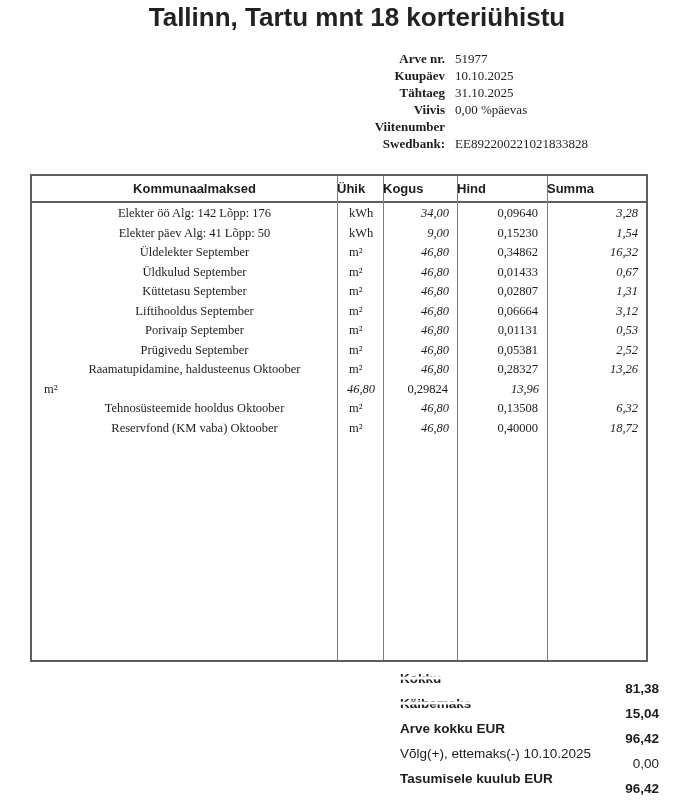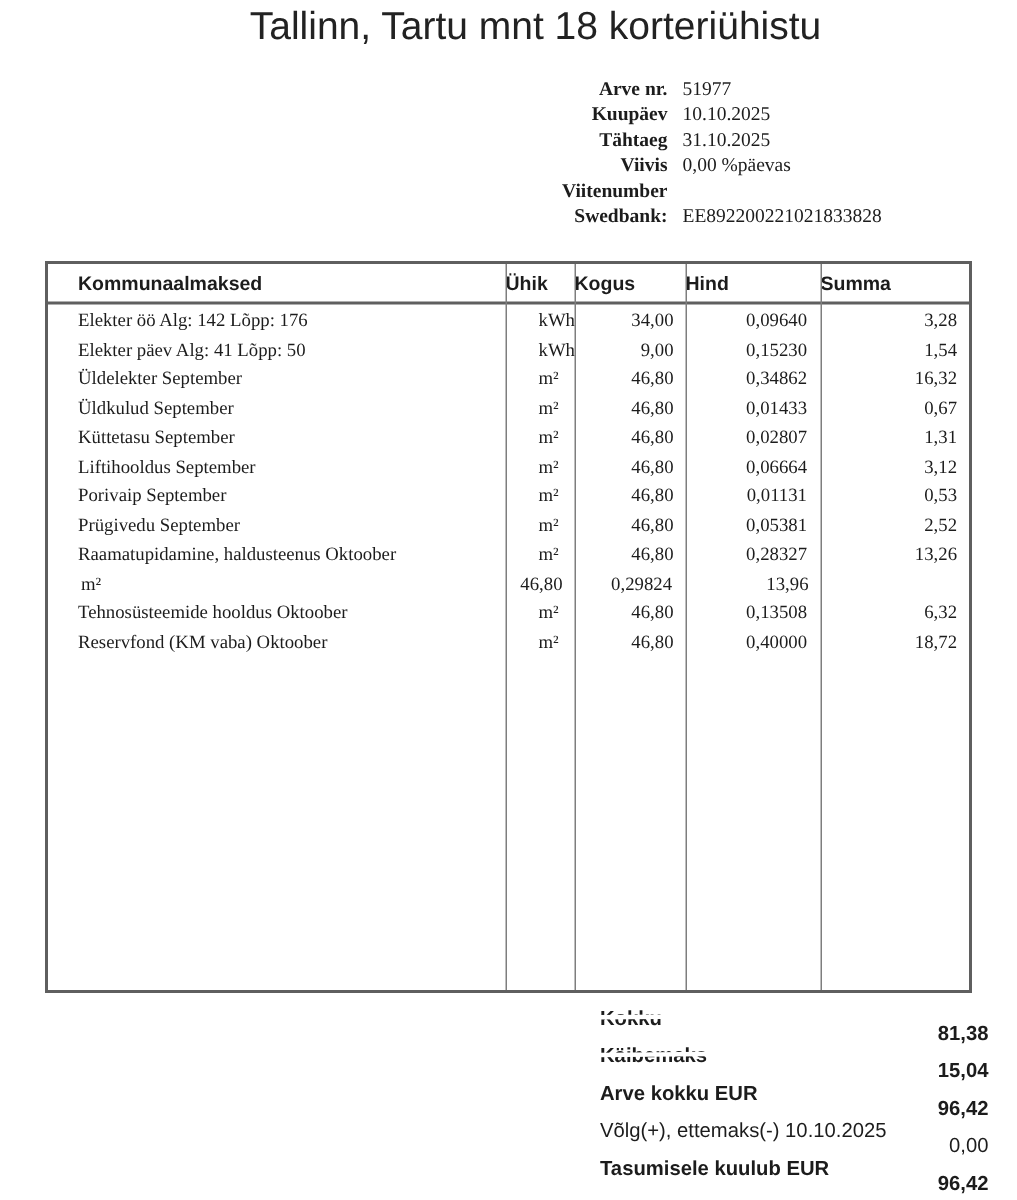--- a/index.html
+++ b/index.html
@@ -4,44 +4,44 @@
 <style>
   html,body{margin:0;padding:0;}
   body{
     width:678px;height:800px;position:relative;background:#ffffff;
     color:#1c1c1c;font-family:"Liberation Serif",serif;overflow:hidden;
   }
   
   .title{
     position:absolute;top:2px;left:36px;right:0;margin:0;
     text-align:center;font-family:"Liberation Sans",sans-serif;
-    font-size:26px;font-weight:400;color:#222;
+    font-size:26px;font-weight:700;color:#222;
   }
   
   .meta{position:absolute;left:330px;top:50px;width:300px;}
   .meta-row{display:flex;height:17px;align-items:center;font-size:13px;}
   .meta-label{width:115px;text-align:right;font-weight:bold;}
   .meta-value{margin-left:10px;white-space:nowrap;}
   
   .table{
     position:absolute;left:30px;top:174px;width:614px;height:484px;
     border:2px solid #5f5f5f;
   }
   .sep{position:absolute;top:0;bottom:0;width:1px;background:#7e7e7e;}
   .sep1{left:305px}.sep2{left:351px}.sep3{left:425px}.sep4{left:515px}
   .grid-row{display:grid;grid-template-columns:305px 46px 74px 90px 1fr;align-items:center;}
   .thead{
     height:25px;border-bottom:2px solid #5f5f5f;
     font-family:"Liberation Sans",sans-serif;font-weight:bold;font-size:13px;
   }
   .tbody{padding-top:1px;}
   .tbody .grid-row{height:19.5px;font-size:12.5px;}
-  .c-desc{padding-left:20px;text-align:left;white-space:nowrap;}
-  .c-unit{padding-left:22px;text-align:left;}
-  .c-qty,.c-amt{padding-right:8px;text-align:right;}
+  .c-desc{padding-left:20px;text-align:center;white-space:nowrap;}
+  .c-unit{padding-left:12px;text-align:left;}
+  .c-qty,.c-amt{padding-right:8px;text-align:right;font-style:italic;}
   .c-price{padding-right:9px;text-align:right;}
   .th-c{text-align:left;}
   
   .summary{position:absolute;left:400px;top:666px;width:259px;font-family:"Liberation Sans",sans-serif;}
   .sum-row{display:flex;justify-content:space-between;align-items:center;height:25px;font-size:13.5px;}
   .sum-row.bold{font-weight:bold;}
   .sum-row .val{font-weight:bold;margin-top:20px;}
   .sum-row.plain,.sum-row.plain .val{font-weight:400;align-items:center;}
   
   .degraded{position:relative;display:inline-block;}

